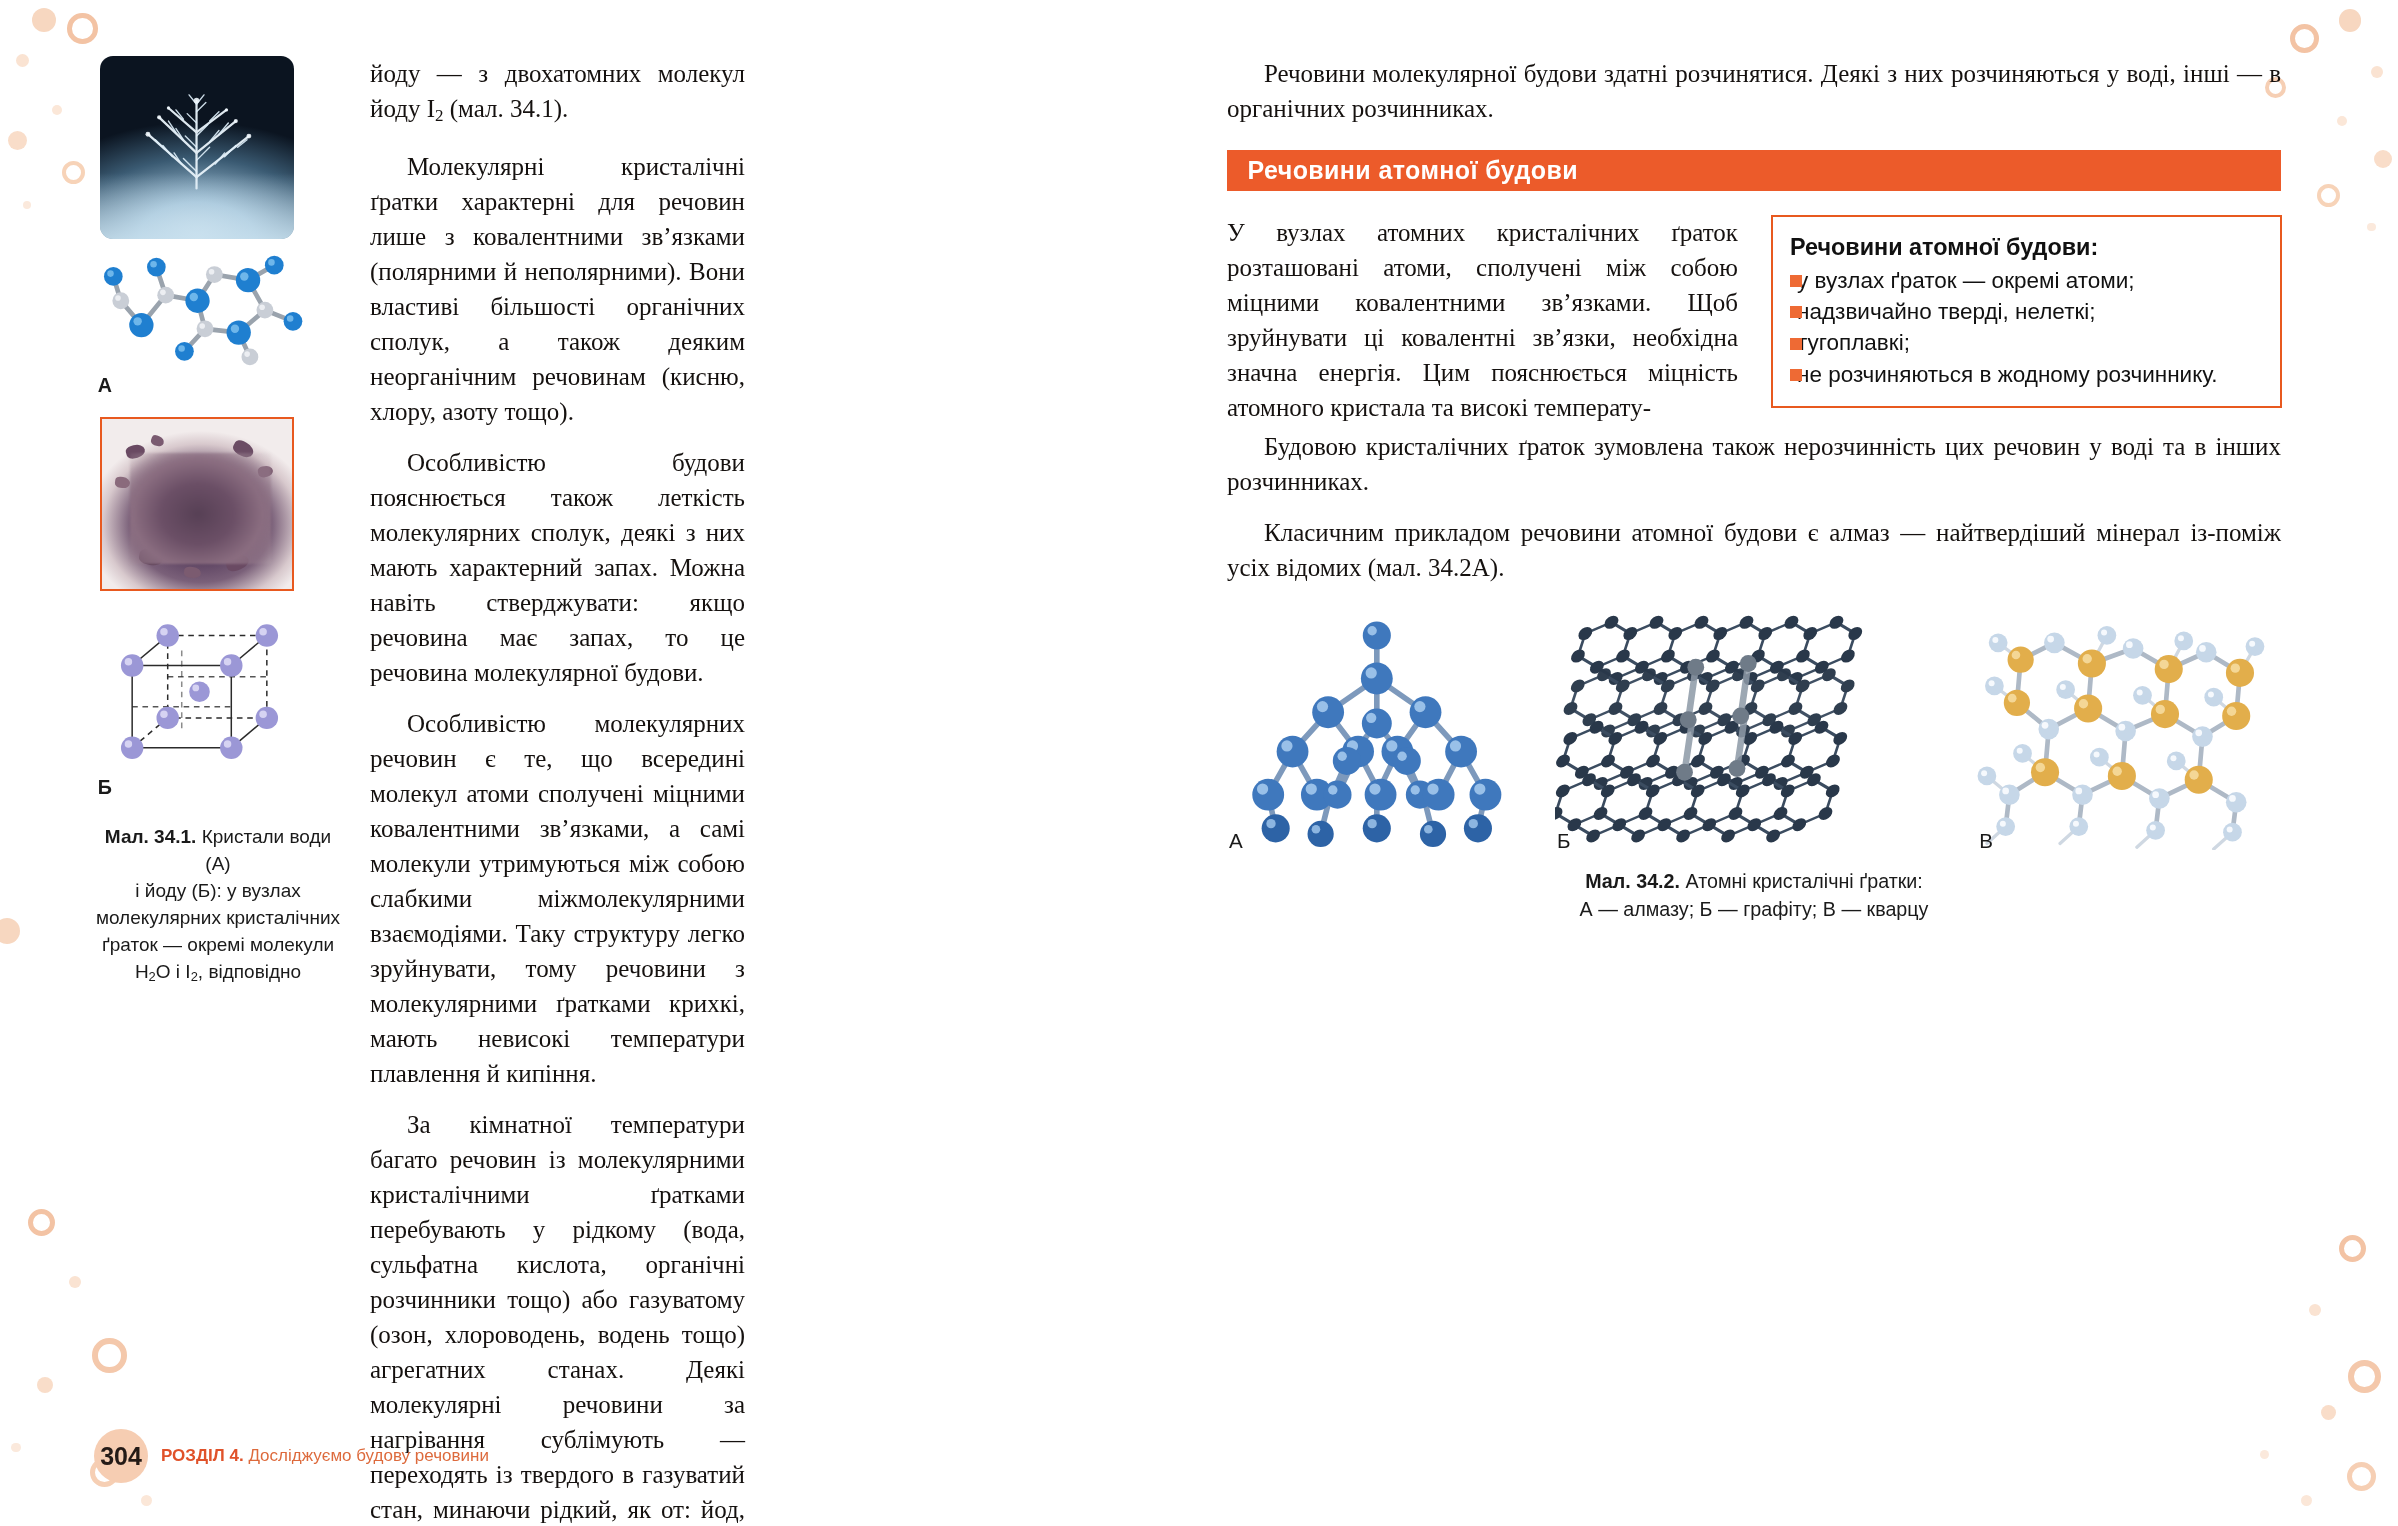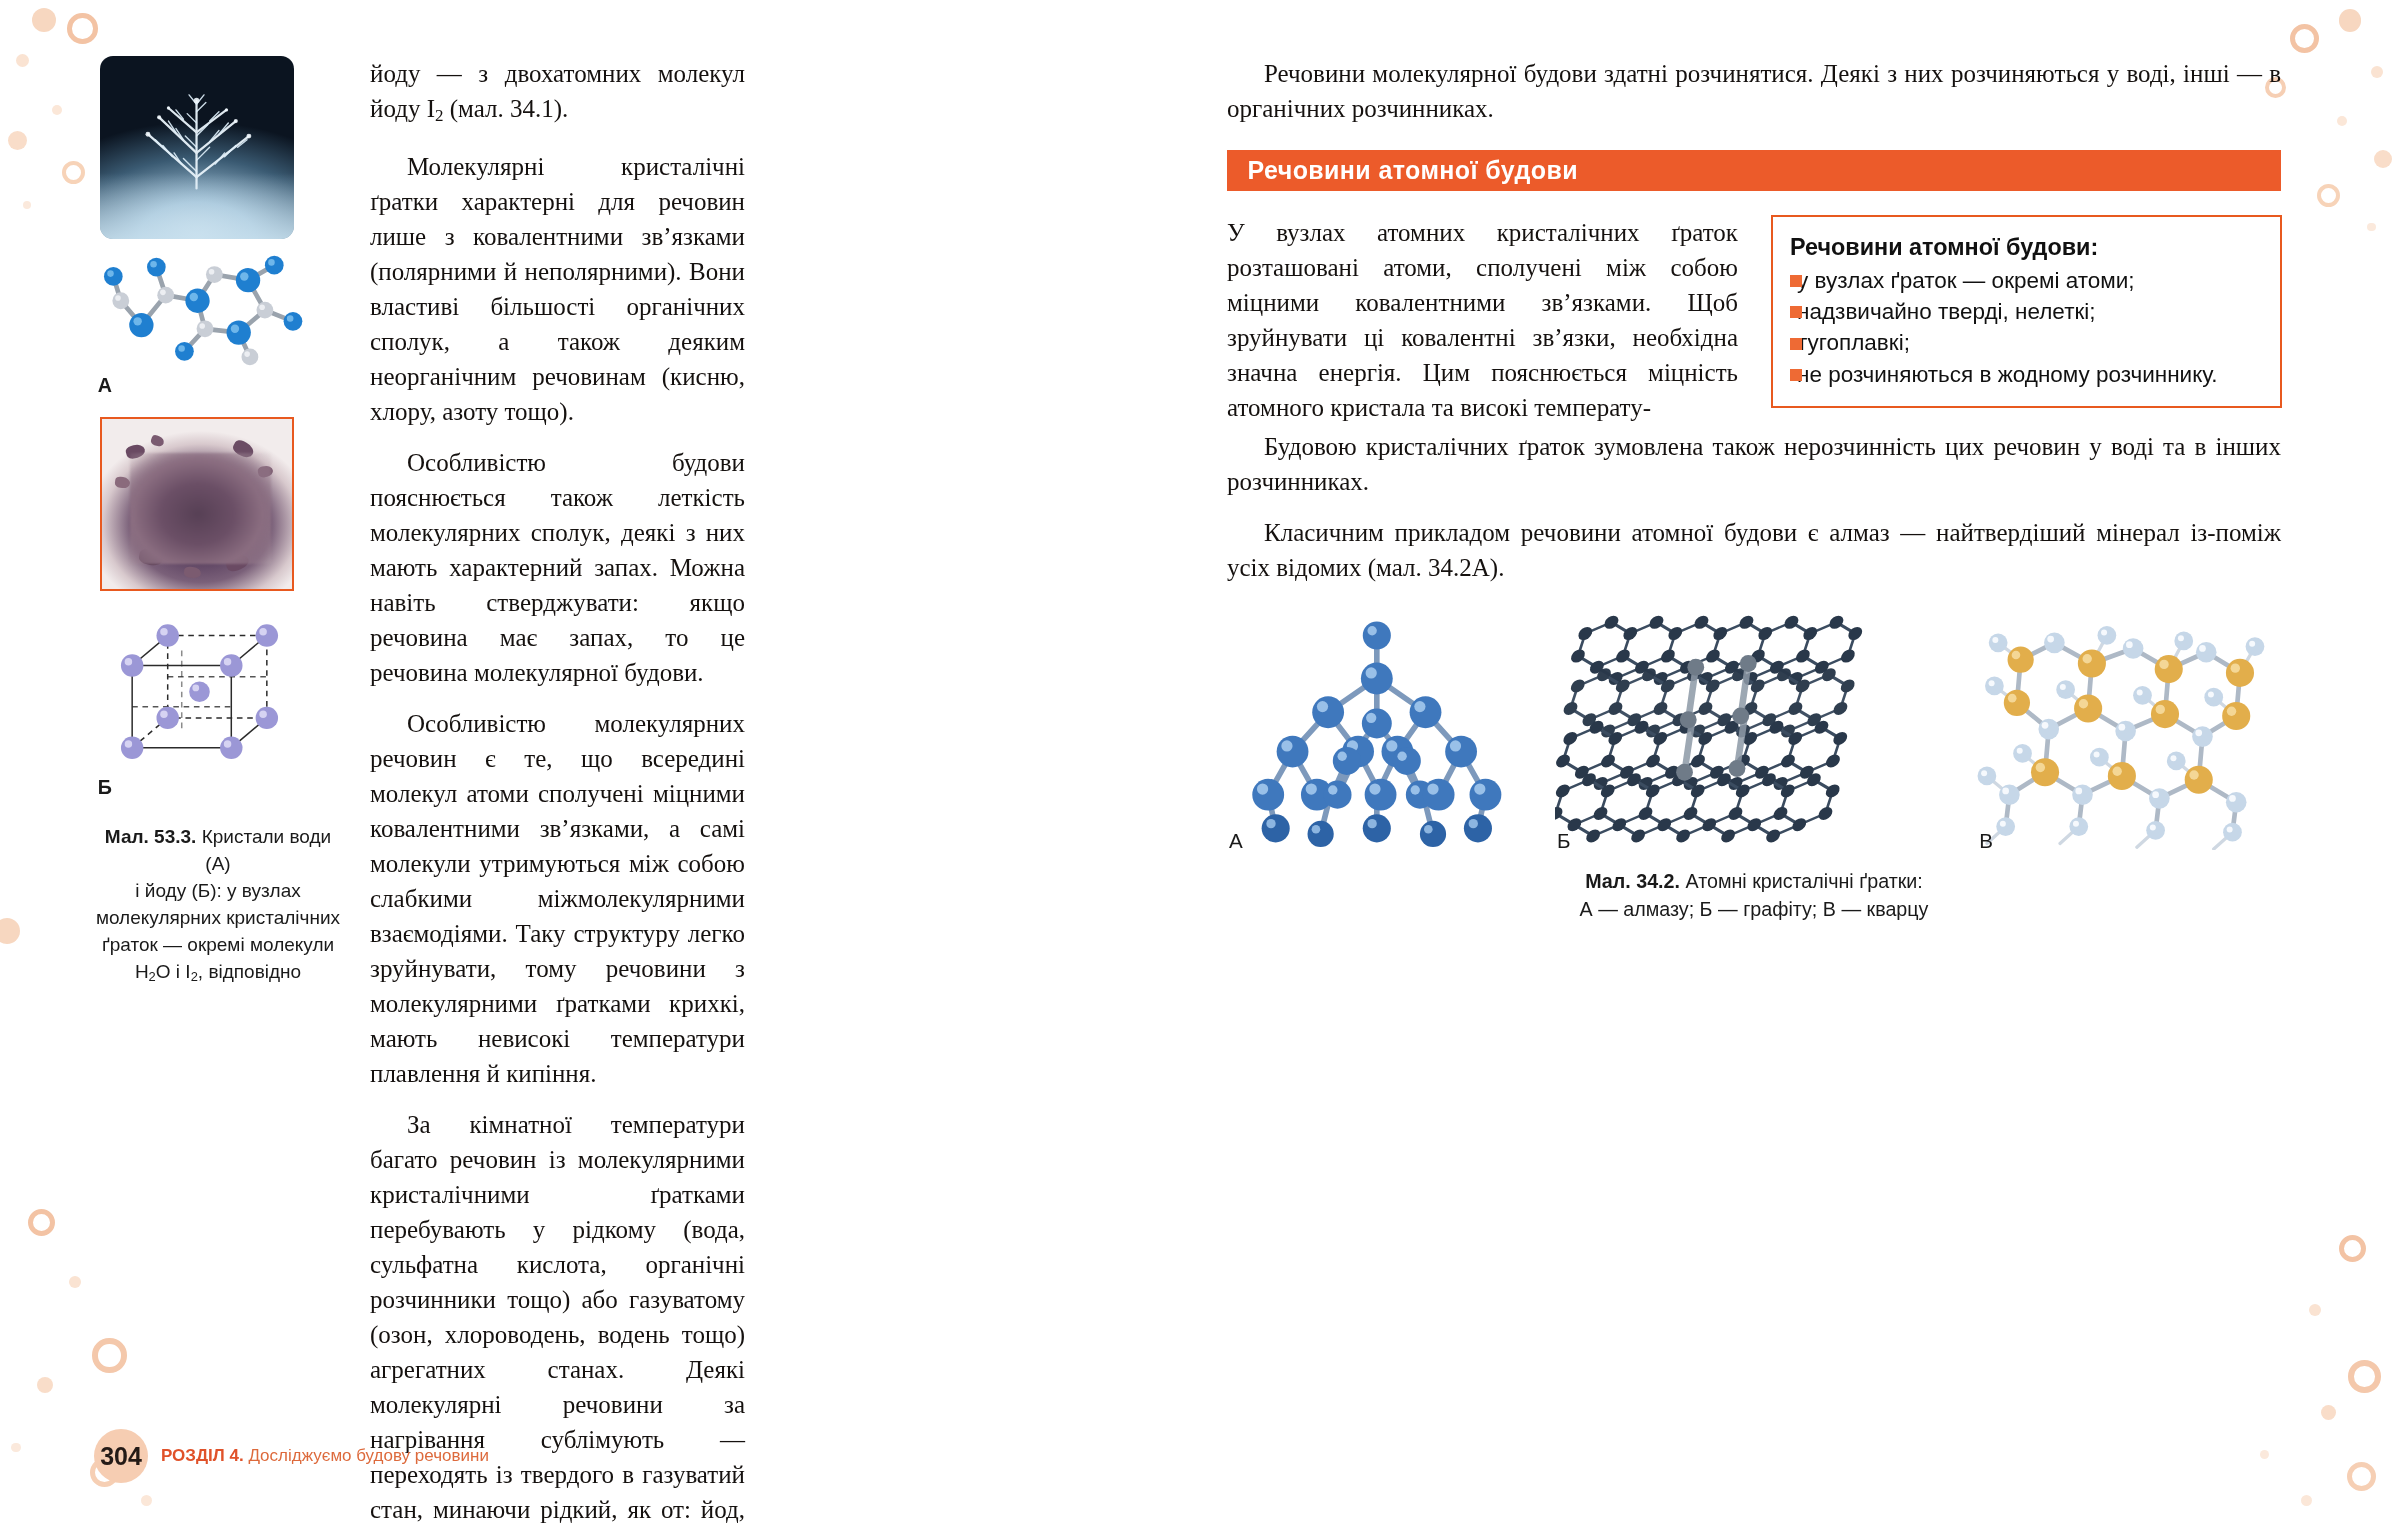--- a/index.html
+++ b/index.html
@@ -291,21 +291,21 @@
               <circle cx="72" cy="110" r="12" fill="#9b97d6"></circle>
                 <circle cx="68" cy="106" r="4" fill="#ddd9f5" opacity=".9"></circle>
               <circle cx="106" cy="82" r="11" fill="#9b97d6"></circle>
                 <circle cx="102" cy="78" r="3.6" fill="#ddd9f5" opacity=".9"></circle>
             </g>
           </svg>
         </div>
         <div class="lbl" style="margin:1.9px 0 0 3.7px;">Б</div>
 
         <div class="caption" style="margin-top:24px;">
-          <span style="font-weight:700;">Мал. 53.3.</span><span> Кристали води (А)</span><br>
+          <span style="font-weight:700;">Мал. 34.1.</span><span> Кристали води (А)</span><br>
           <span>і йоду (Б): у вузлах</span><br>
           <span>молекулярних кристалічних</span><br>
           <span>ґраток — окремі молекули</span><br>
           <span>H</span><sub>2</sub><span>O і I</span><sub>2</sub><span>, відповідно</span>
         </div>
       </div>
 
       <div class="text-col" style="margin-left:28px;width:375px;flex:0 0 375px;">
         <p class="body noind"><span>йоду — з двохатомних молекул йоду I</span><sub>2</sub><span> (мал. 34.1).</span></p>
         <p class="body">Молекулярні кристалічні ґратки характерні для речовин лише з ковалентними зв’язками (полярними й неполярними). Вони властиві більшості органічних сполук, а також деяким неорганічним речовинам (кисню, хлору, азоту тощо).</p>

